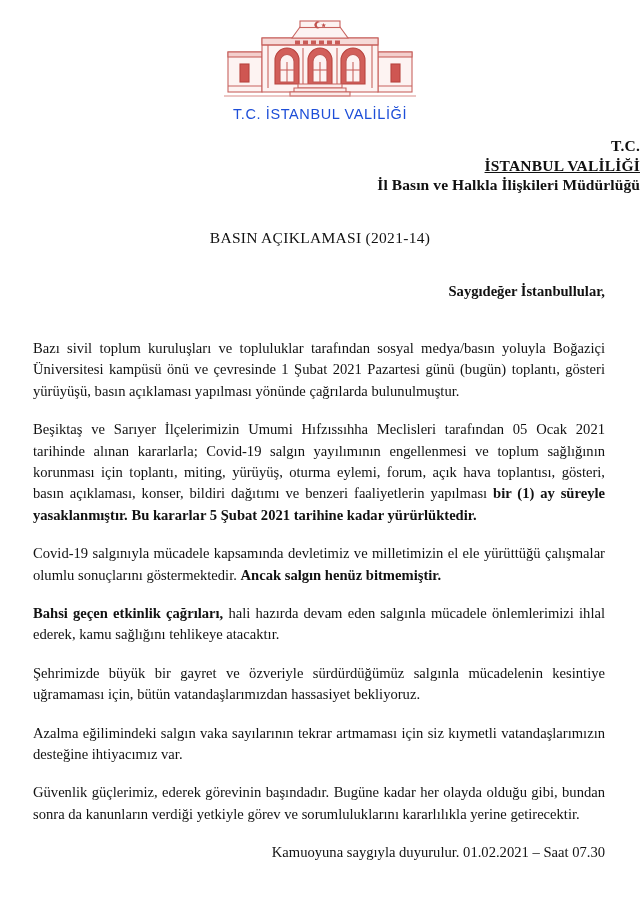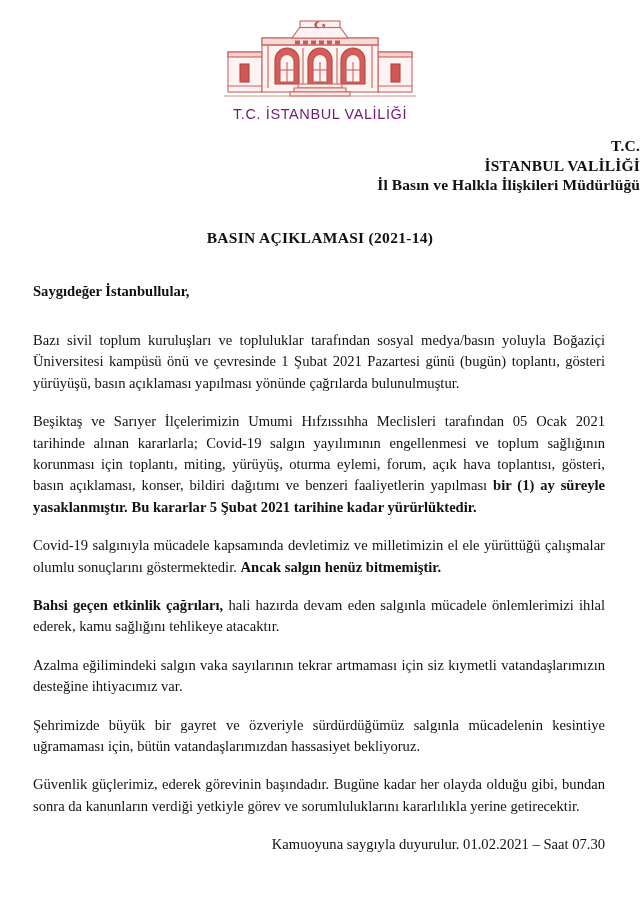--- a/index.html
+++ b/index.html
@@ -36,40 +36,40 @@
   .emblem {
     width: 200px;
     height: 86px;
     display: block;
   }
   .logo-caption {
     margin-top: 2px;
     font-family: "Liberation Sans", "DejaVu Sans", sans-serif;
     font-size: 14.5px;
     letter-spacing: 0.6px;
-    color: #701a75;
+    color: #1d4ed8;
     white-space: nowrap;
   }
 
   
   .heading {
     margin-top: 14px;
     text-align: right;
     font-weight: bold;
     font-size: 15.5px;
     line-height: 19.5px;
   }
   .heading .l1 { letter-spacing: 0.2px; }
-  .heading .l2 { letter-spacing: 0.2px; }
+  .heading .l2 { letter-spacing: 0.2px; text-decoration: underline; }
   .heading .l3 { letter-spacing: 0.1px; padding-left: 36px; }
 
   .doc-title {
     margin-top: 34px;
     text-align: center;
-    font-weight: bold;
+    font-weight: normal;
     font-size: 15.5px;
     letter-spacing: 0.3px;
   }
 
   
   .body-wrap {
     margin: 0 auto;
     padding-left: 33px;
     padding-right: 35px;
     margin-top: 34px;
@@ -78,22 +78,22 @@
     margin: 0 0 17px 0;
     font-size: 14.6px;
     line-height: 21.4px;
     text-align: justify;
     text-justify: inter-word;
     hyphens: none;
   }
   p.para:last-child { margin-bottom: 0; }
   p.salutation {
     font-weight: bold;
-    text-align: left;
-    margin-bottom: 28px;
+    text-align: right;
+    margin-bottom: 36px;
   }
   p.closing {
     text-align: right;
     margin-top: 3px;
     margin-left: 33px;
   }
   .b { font-weight: bold; }
 </style>
 </head>
 <body>
@@ -181,21 +181,21 @@
     <p class="para salutation">Saygıdeğer İstanbullular,</p>
 
     <p class="para">Bazı sivil toplum kuruluşları ve topluluklar tarafından sosyal medya/basın yoluyla Boğaziçi Üniversitesi kampüsü önü ve çevresinde 1 Şubat 2021 Pazartesi günü (bugün) toplantı, gösteri yürüyüşü, basın açıklaması yapılması yönünde çağrılarda bulunulmuştur.</p>
 
     <p class="para"><span>Beşiktaş ve Sarıyer İlçelerimizin Umumi Hıfzıssıhha Meclisleri tarafından 05 Ocak 2021 tarihinde alınan kararlarla; Covid-19 salgın yayılımının engellenmesi ve toplum sağlığının korunması için toplantı, miting, yürüyüş, oturma eylemi, forum, açık hava toplantısı, gösteri, basın açıklaması, konser, bildiri dağıtımı ve benzeri faaliyetlerin yapılması </span><span class="b">bir (1) ay süreyle yasaklanmıştır. Bu kararlar 5 Şubat 2021 tarihine kadar yürürlüktedir.</span></p>
 
     <p class="para"><span>Covid-19 salgınıyla mücadele kapsamında devletimiz ve milletimizin el ele yürüttüğü çalışmalar olumlu sonuçlarını göstermektedir. </span><span class="b">Ancak salgın henüz bitmemiştir.</span></p>
 
     <p class="para"><span class="b">Bahsi geçen etkinlik çağrıları,</span><span> hali hazırda devam eden salgınla mücadele önlemlerimizi ihlal ederek, kamu sağlığını tehlikeye atacaktır.</span></p>
 
+    <p class="para">Şehrimizde büyük bir gayret ve özveriyle sürdürdüğümüz salgınla mücadelenin kesintiye uğramaması için, bütün vatandaşlarımızdan hassasiyet bekliyoruz.</p>
+
     <p class="para">Azalma eğilimindeki salgın vaka sayılarının tekrar artmaması için siz kıymetli vatandaşlarımızın desteğine ihtiyacımız var.</p>
-
-    <p class="para">Şehrimizde büyük bir gayret ve özveriyle sürdürdüğümüz salgınla mücadelenin kesintiye uğramaması için, bütün vatandaşlarımızdan hassasiyet bekliyoruz.</p>
 
     <p class="para">Güvenlik güçlerimiz, ederek görevinin başındadır. Bugüne kadar her olayda olduğu gibi, bundan sonra da kanunların verdiği yetkiyle görev ve sorumluluklarını kararlılıkla yerine getirecektir.</p>
 
     <p class="para closing">Kamuoyuna saygıyla duyurulur. 01.02.2021 – Saat 07.30</p>
   </div>
 </div>
 
 </body></html>

